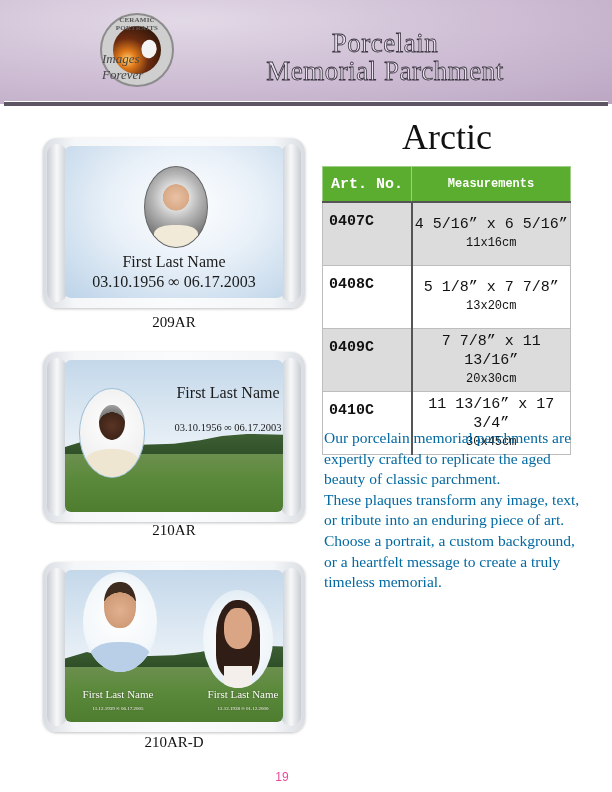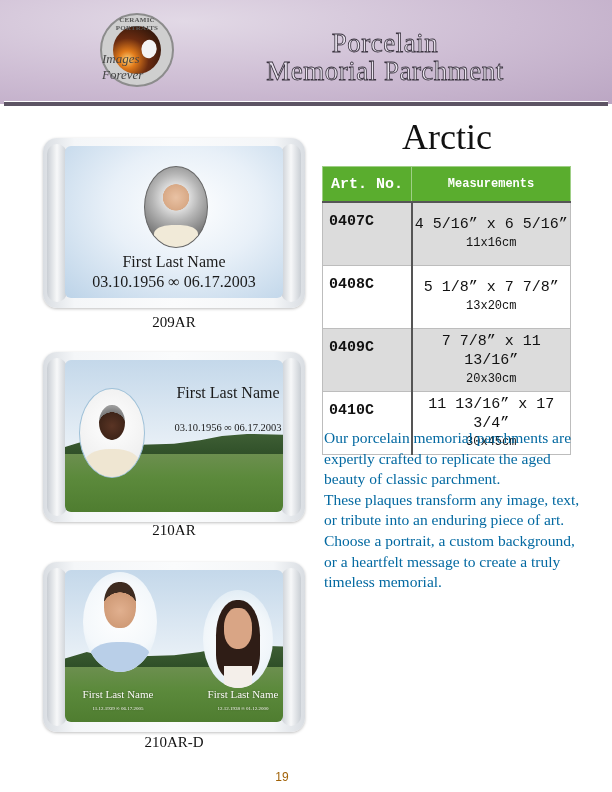--- a/index.html
+++ b/index.html
@@ -55,21 +55,21 @@
   table.sizes th.c2{font-size:12px;font-weight:bold;}
   table.sizes td{height:51px;border:1px solid #bdbdbd;color:#111;}
   table.sizes td.c1{font-weight:bold;font-size:15px;padding-left:6px;vertical-align:top;padding-top:10px;border-right:2px solid #555;}
   table.sizes td.c2{text-align:center;font-size:15px;line-height:19px;}
   table.sizes td.c2 .cm{font-size:12px;}
   table.sizes tr.shade td{background:#dcdcdc;}
   table.sizes tr.first td{border-top:2px solid #555;}
 
   .desc{position:absolute;left:324px;top:428px;width:262px;font-size:15.5px;line-height:20.6px;color:#0369a1;}
   .desc p{margin:0;}
-  .pageno{position:absolute;left:0;width:564px;top:770px;text-align:center;font-family:"Liberation Sans",sans-serif;font-size:12px;color:#a16207;}
+  .pageno{position:absolute;left:0;width:564px;top:770px;text-align:center;font-family:"Liberation Sans",sans-serif;font-size:12px;color:#ec4899;}
 </style>
 </head>
 <body>
 
 <div class="header">
   <div class="logo">
     <div class="logo-inner">
         <div class="logo-dove"></div>
       </div>
     <div class="logo-text-top">CERAMIC PORTRAITS</div>

